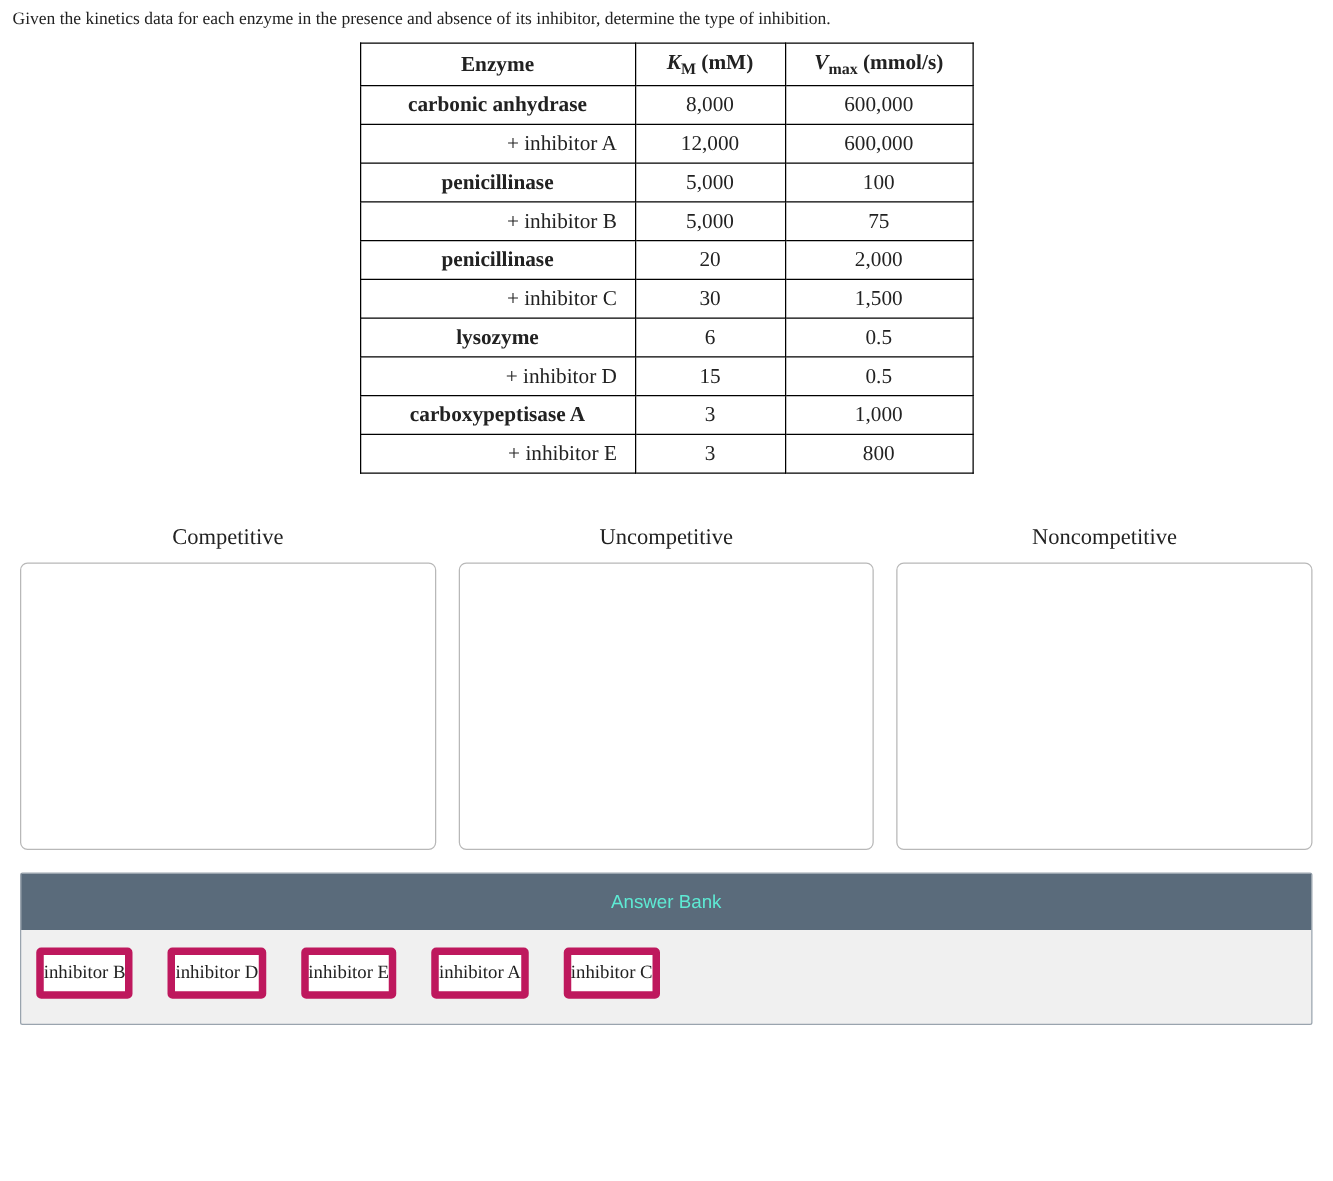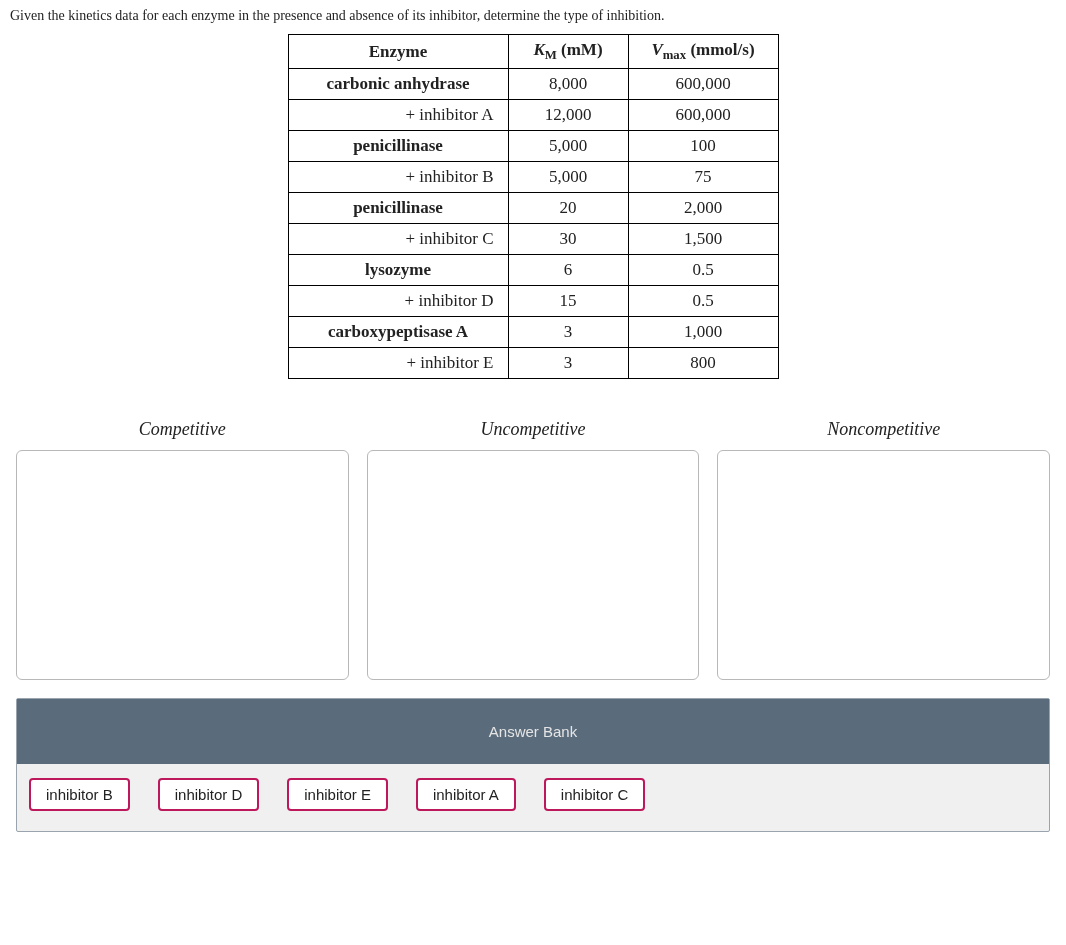--- a/index.html
+++ b/index.html
@@ -44,55 +44,54 @@
   .drop-col {
     flex: 1;
     display: flex;
     flex-direction: column;
     align-items: center;
   }
   .drop-label {
     font-size: 18px;
     margin-bottom: 10px;
     text-align: center;
-    font-style: italic;
   }
   .drop-zone {
     width: 100%;
     height: 230px;
     border: 1px solid #b8b8b8;
     border-radius: 6px;
     background: #fff;
   }
   .answer-bank {
     border: 1px solid #9aa4ae;
     border-radius: 2px;
     margin: 0 6px;
     background: #f0f0f0;
   }
   .answer-bank-header {
     background: #5a6b7b;
-    color: #e5e5e5;
+    color: #5eead4;
     font-family: Arial, sans-serif;
     font-size: 15px;
     text-align: center;
-    padding: 24px 0;
+    padding: 14px 0;
   }
   .answer-bank-body {
     padding: 14px 12px 20px 12px;
     display: flex;
     gap: 28px;
   }
   .chip {
-    border: 2px solid #be185d;
+    border: 6px solid #be185d;
     border-radius: 4px;
     background: #fff;
-    padding: 6px 15px;
+    padding: 6px 0;
     font-size: 15px;
-    font-family: Liberation Sans, sans-serif;
+    font-family: Liberation Serif, serif;
     cursor: move;
     user-select: none;
   }
   sub { font-size: 0.75em; }
   em.var { font-style: italic; }
 </style>
 </head>
 <body>
 
 <p class="prompt">Given the kinetics data for each enzyme in the presence and absence of its inhibitor, determine the type of inhibition.</p>

